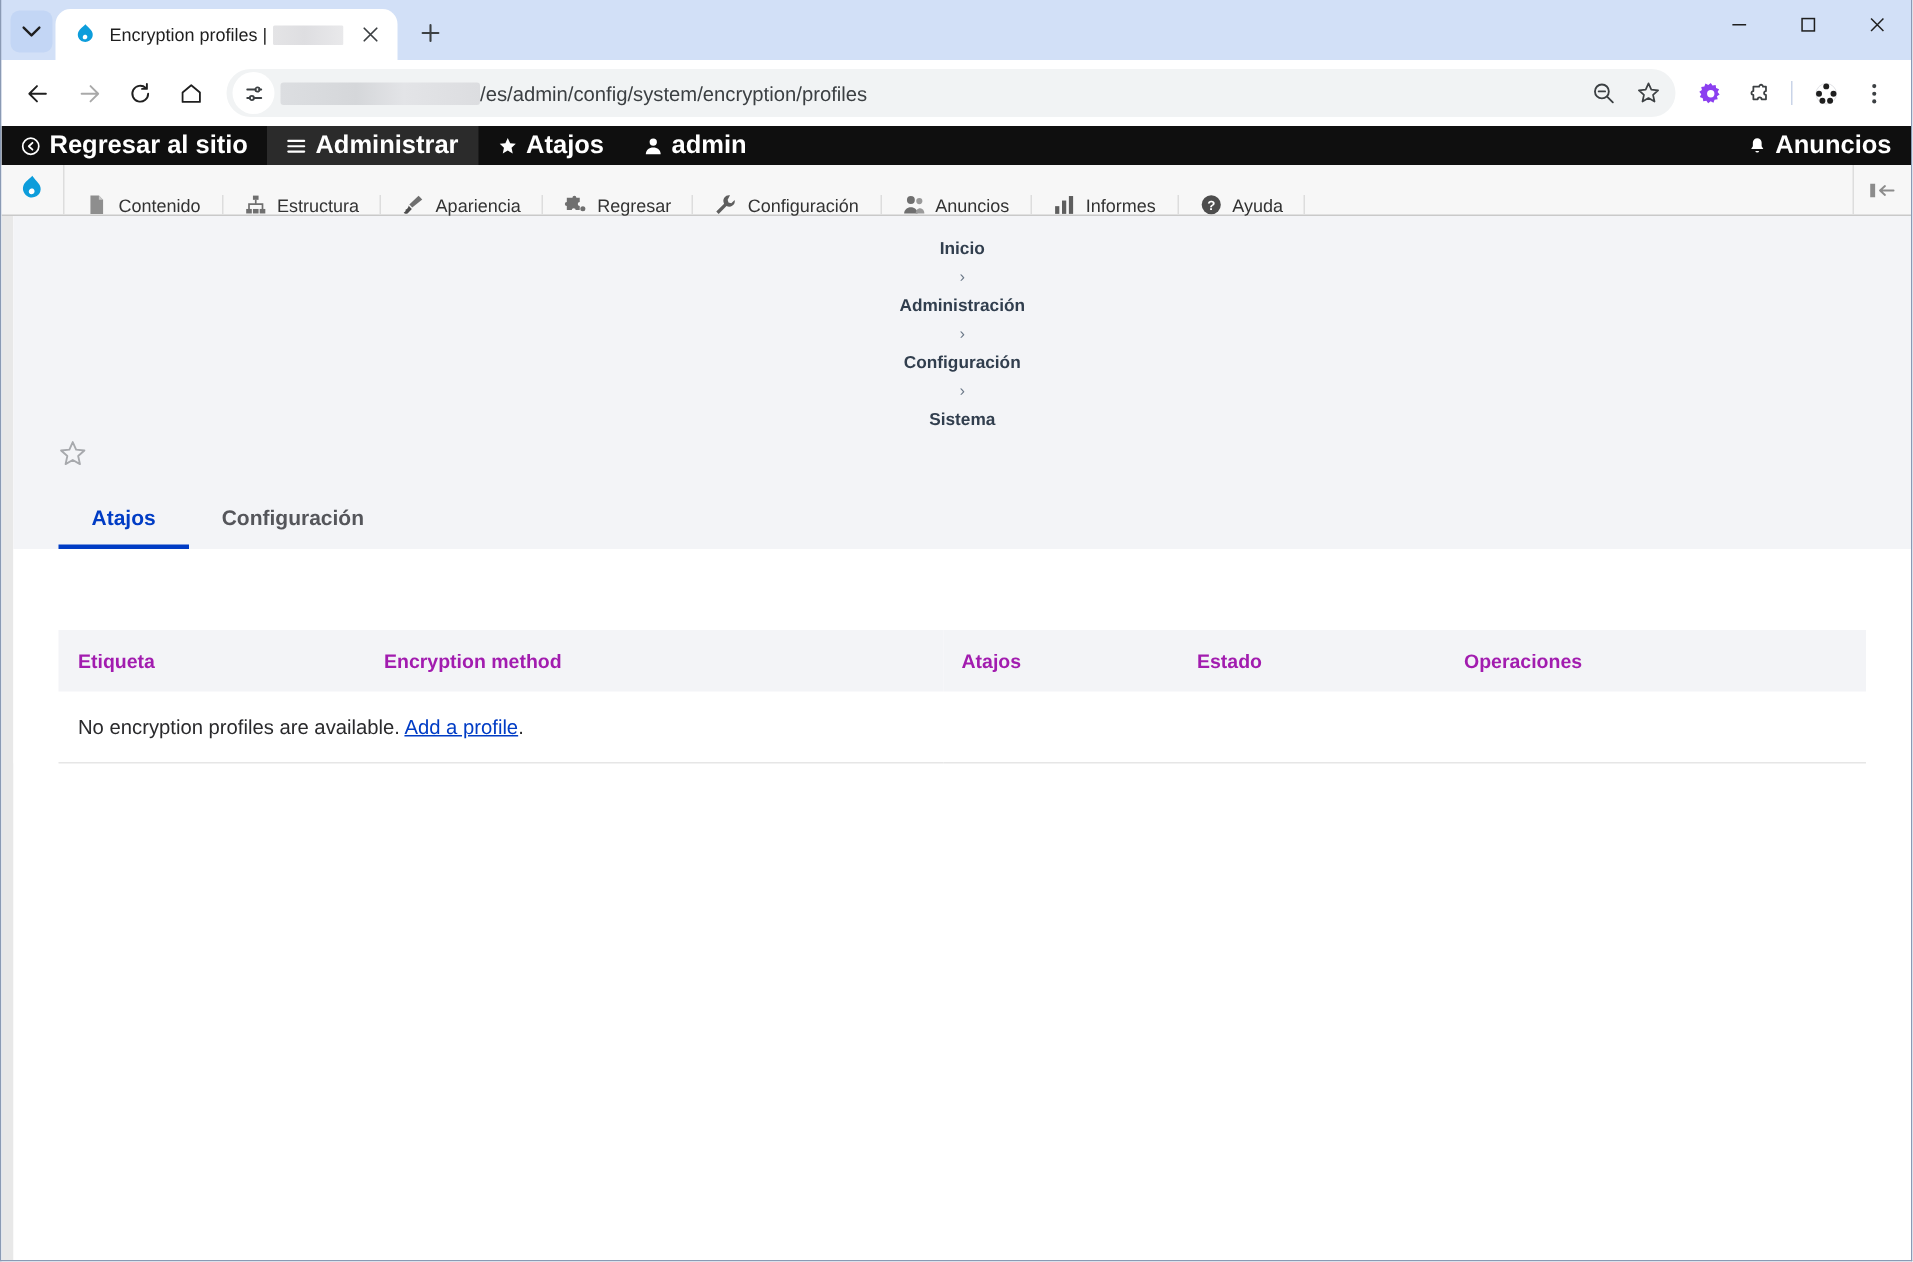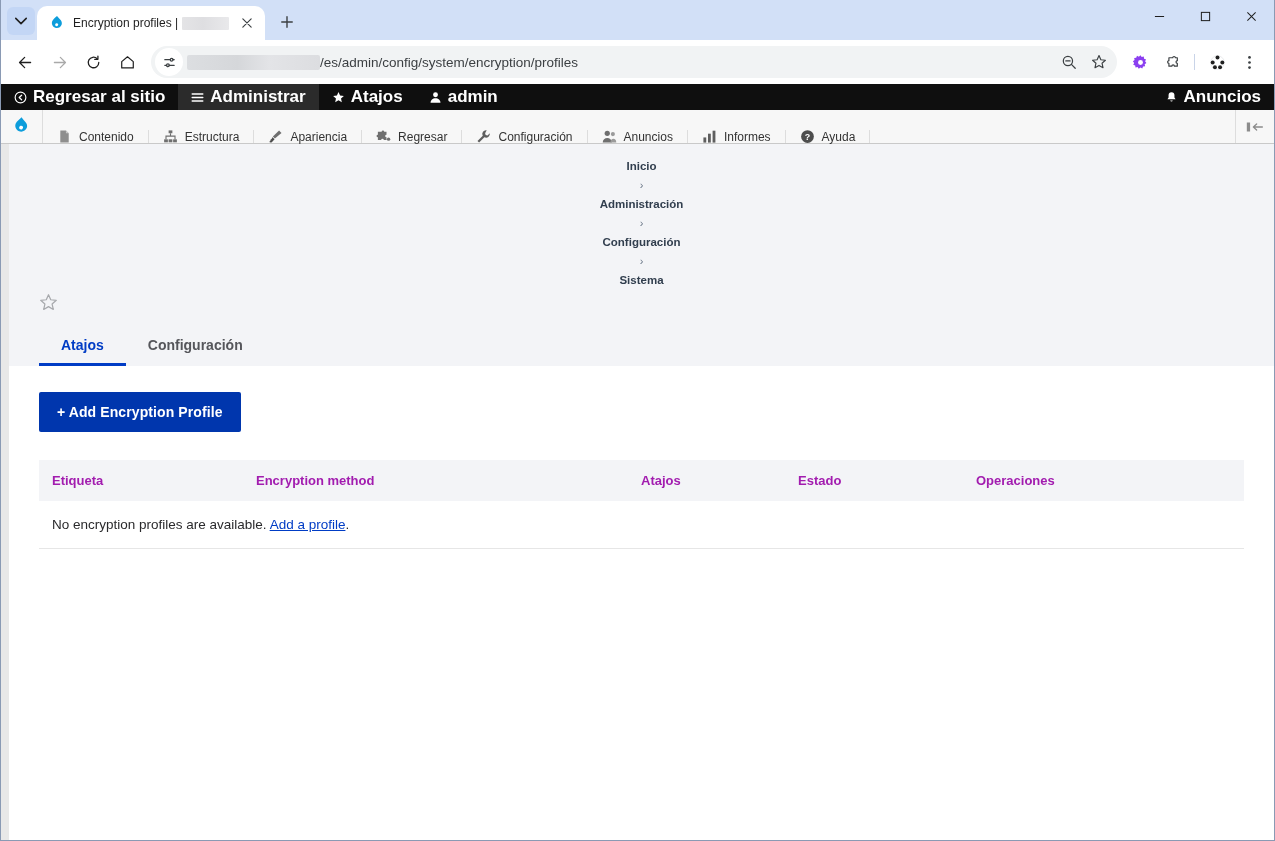--- a/index.html
+++ b/index.html
@@ -582,21 +582,20 @@
             </div>
           </div>
 
           <div class="tabs-row">
             <div class="ptab active">Atajos</div>
             <div class="ptab">Configuración</div>
           </div>
         </div>
 
         <div class="content">
-          <button class="btn-primary">+ Add Encryption Profile</button>
 
           <table class="listing">
             <thead>
               <tr>
                 <th class="col-etiqueta">Etiqueta</th>
                 <th class="col-method">Encryption method</th>
                 <th class="col-clave">Atajos</th>
                 <th class="col-estado">Estado</th>
                 <th class="col-ops">Operaciones</th>
               </tr>

